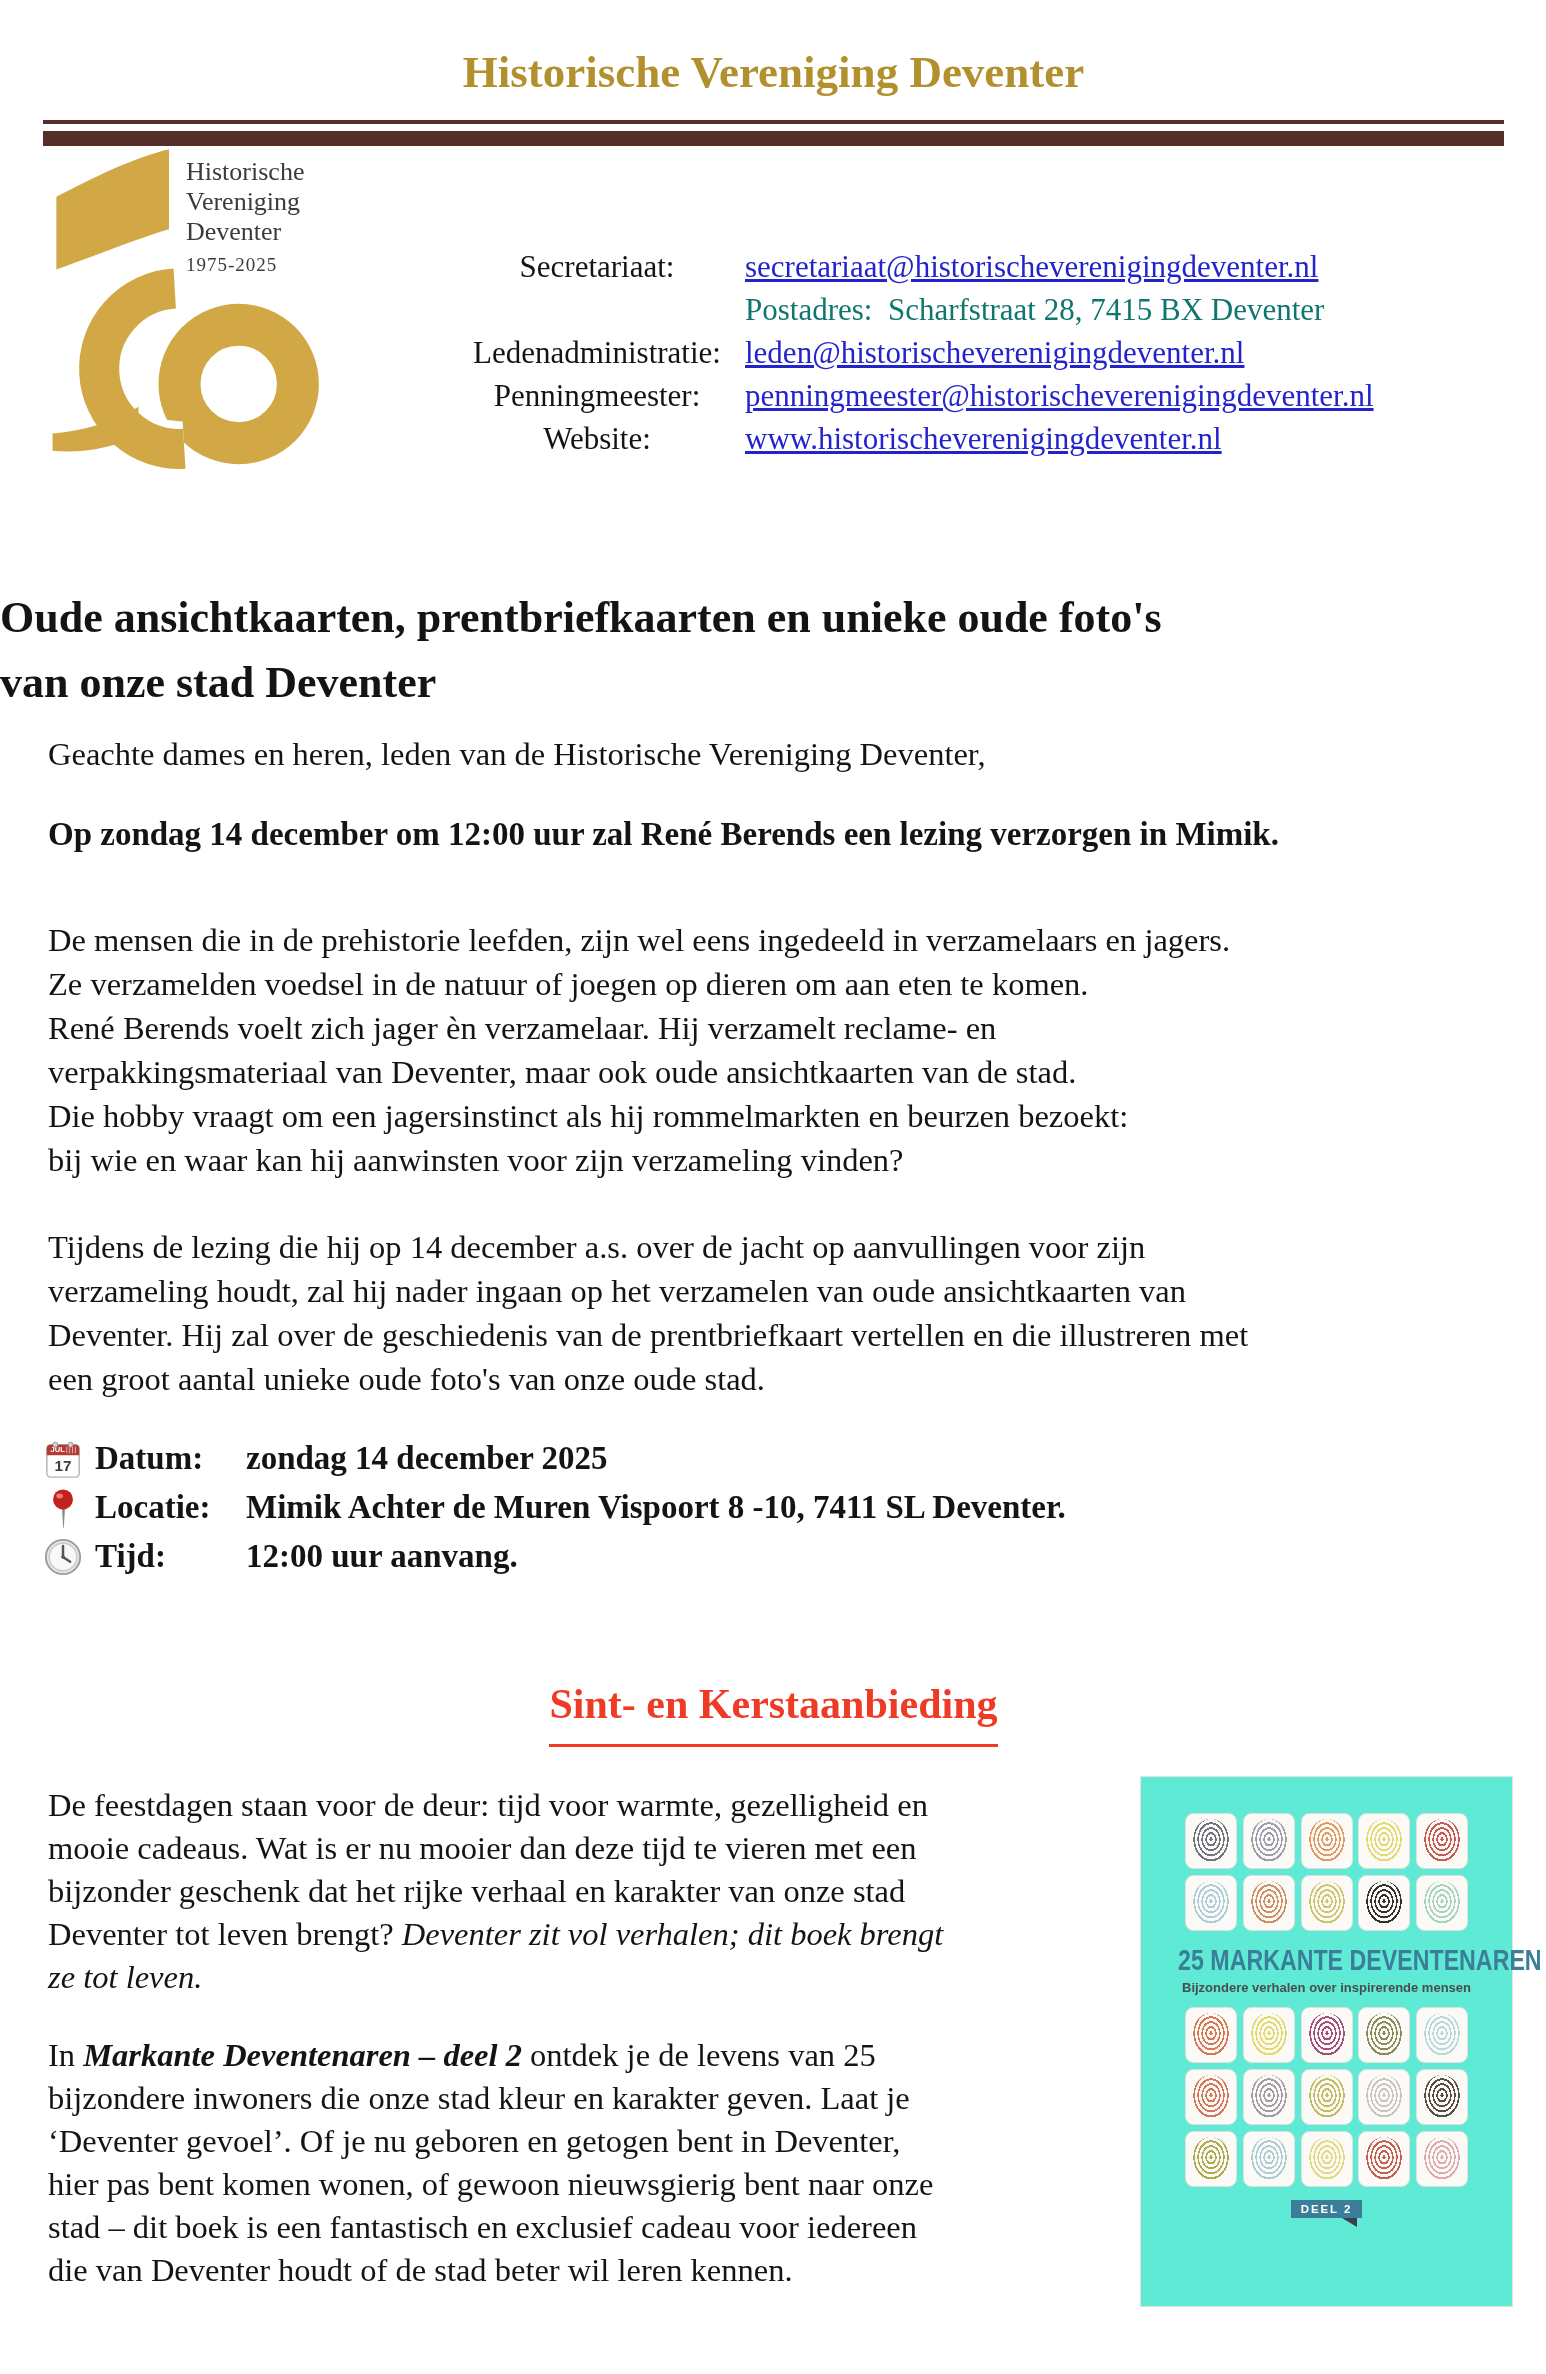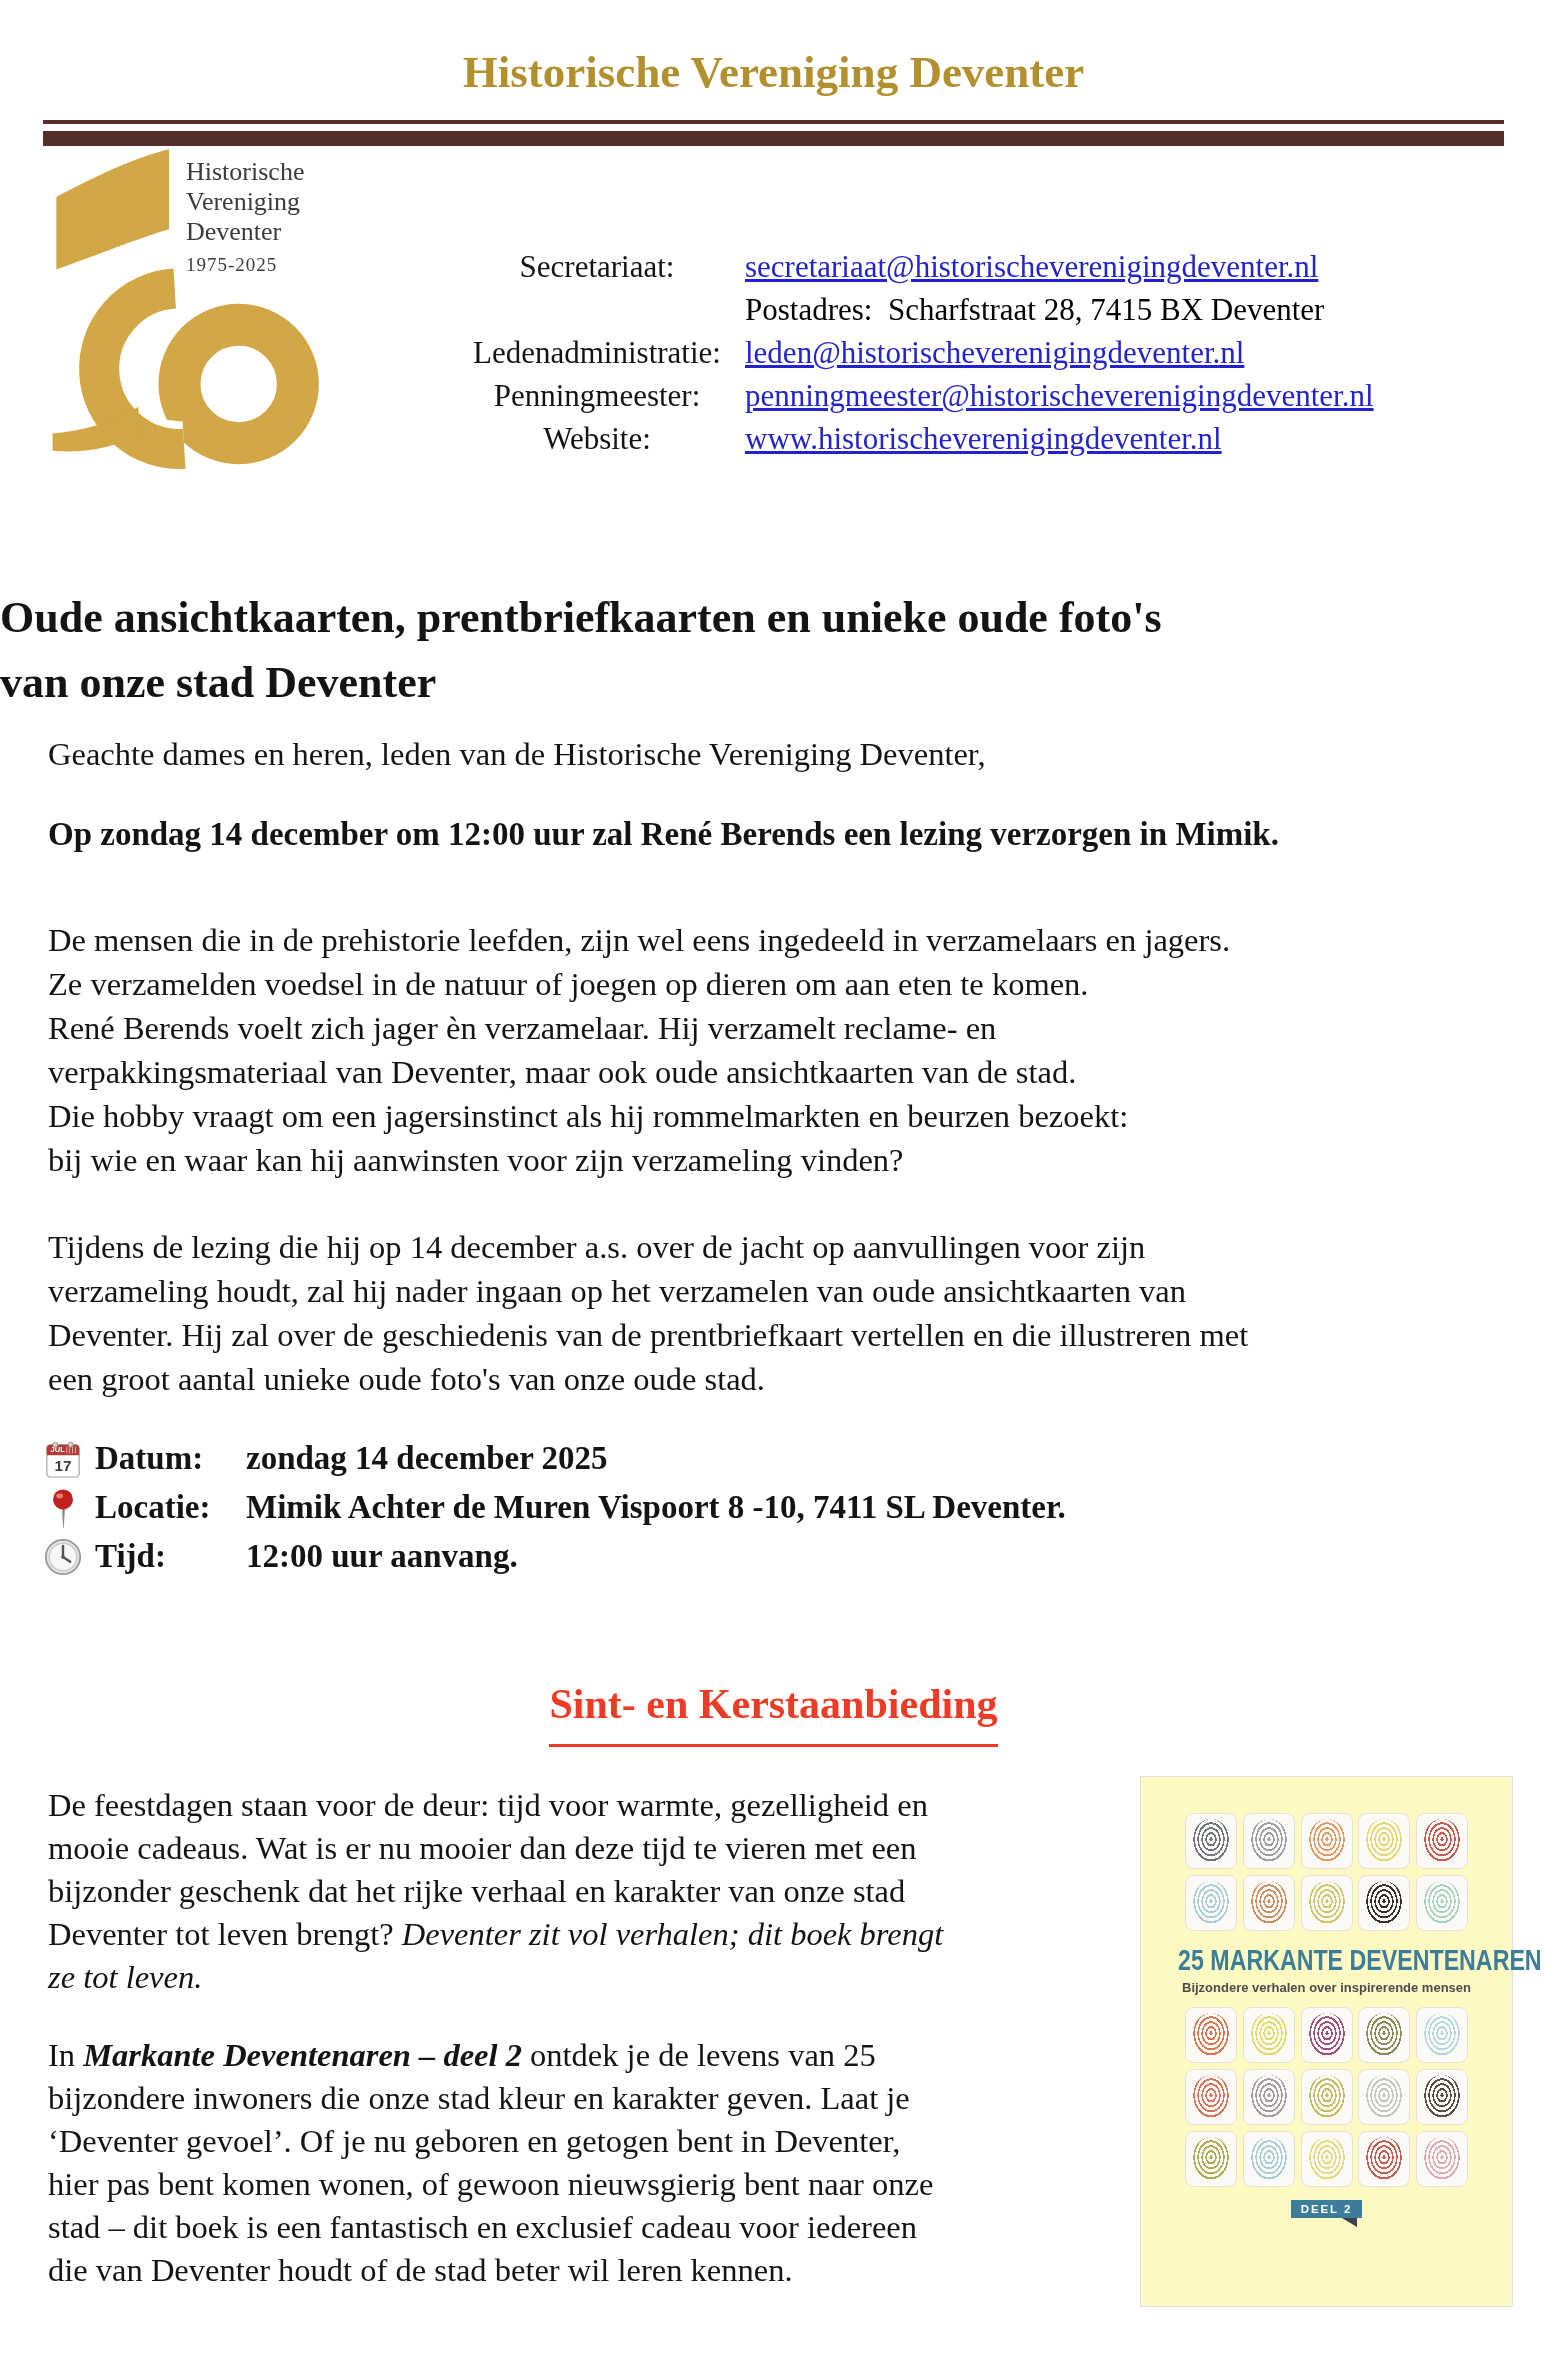--- a/index.html
+++ b/index.html
@@ -24,21 +24,21 @@
   .logo-text{position:absolute;left:143px;top:9.6px;font-size:26px;line-height:30px;
     color:#3b3b3b;font-weight:500;}
   .logo-years{position:absolute;left:143px;top:107px;font-size:19px;letter-spacing:1px;
     color:#3b3b3b;font-weight:500;}
 
   
   .contact{position:absolute;left:449px;top:245px;font-size:31px;line-height:43px;}
   .contact-row{display:flex;white-space:pre;}
   .contact-label{width:296px;flex:0 0 auto;text-align:center;}
   .contact a{color:var(--link);text-decoration:underline;cursor:pointer;}
-  .contact .plain{color:#000000;}
+  .contact .plain{color:#0f766e;}
 
   .article-title{position:absolute;top:585px;left:0;width:100%;text-align:left;
     font-size:44px;font-weight:bold;line-height:65px;}
   .greeting{position:absolute;left:48px;top:736px;font-size:32.5px;}
   .announcement{position:absolute;left:48px;top:816px;font-size:33px;font-weight:bold;}
   .para{position:absolute;left:48px;font-size:32.5px;line-height:44px;white-space:nowrap;}
   .para1{top:918px;}
   .para2{top:1225px;}
 
   
@@ -52,21 +52,21 @@
   .offer-heading span{border-bottom:3.8px solid currentColor;padding-bottom:17px;}
 
   .offer-body{position:absolute;left:48px;top:1784px;width:1061px;
     font-size:32.5px;line-height:43px;white-space:nowrap;}
   .offer-p2{margin-top:35px;}
   .it{font-style:italic;}
   .bold-it{font-style:italic;font-weight:bold;}
 
   
   .cover{position:absolute;left:1140px;top:1776px;width:373px;height:531px;
-    background:#fef9c3;border:1px solid #e4e2dd;box-sizing:border-box;}
+    background:#5eead4;border:1px solid #e4e2dd;box-sizing:border-box;}
   .fp-grid{display:flex;flex-direction:column;gap:5.7px;align-items:center;}
   .fp-grid-top{margin-top:36px;}
   .fp-grid-bottom{margin-top:12.4px;}
   .fp-row{display:flex;gap:5.7px;}
   .fp-cell{width:50px;height:54px;border:1px solid #e2e0da;border-radius:8.6px;
     background:#fbfaf7;display:flex;align-items:center;justify-content:center;}
   .fp{width:38px;height:44px;border-radius:50% 50% 48% 48%;}
   .cover-title{margin-top:13.4px;text-align:center;font-family:"Liberation Sans",sans-serif;
     font-weight:bold;font-size:29px;color:var(--teal);transform:scaleX(0.8);white-space:nowrap;}
   .cover-sub{text-align:center;font-family:"Liberation Sans",sans-serif;font-weight:bold;

